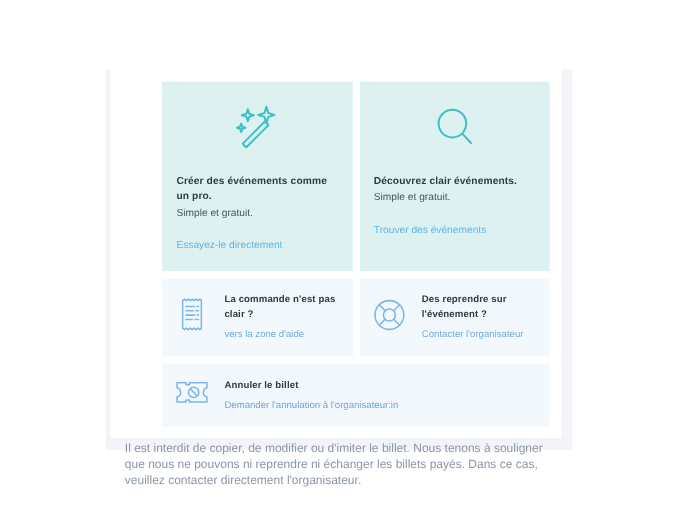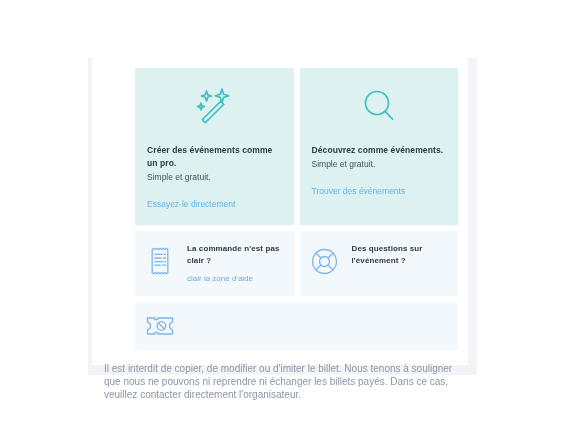--- a/index.html
+++ b/index.html
@@ -185,21 +185,21 @@
         <a class="promo-link">Essayez-le directement</a>
       </div>
 
       <div class="promo">
         <div class="promo-icon">
           <svg width="46" height="42" viewBox="0 0 46 42" fill="none" stroke="#3fc0c4" stroke-width="1.7" stroke-linecap="round">
             <circle cx="21" cy="17" r="11.5"></circle>
             <path d="M29.4 25.6 L36.5 33.2"></path>
           </svg>
         </div>
-        <div class="promo-title">Découvrez comme événements.</div>
+        <div class="promo-title">Découvrez clair événements.</div>
         <div class="promo-sub">Simple et gratuit.</div>
         <a class="promo-link">Trouver des événements</a>
       </div>
 
     </div>
 
     <div class="row">
 
       <div class="action">
         <div class="action-icon">
@@ -211,52 +211,57 @@
             <path d="M4.8 11 L11 11"></path>
             <path d="M13.2 11 L15.4 11"></path>
             <path d="M4.8 14.6 L12.4 14.6"></path>
             <path d="M14.4 14.6 L15.4 14.6"></path>
             <path d="M4.8 18.2 L10.4 18.2"></path>
             <path d="M12.6 18.2 L15.4 18.2"></path>
           </svg>
         </div>
         <div class="action-text">
           <div class="action-title">La commande n'est pas clair ?</div>
-          <a class="action-link">clair la zone d'aide</a>
+          <a class="action-link">vers la zone d'aide</a>
         </div>
       </div>
 
       <div class="action">
         <div class="action-icon">
           <svg width="27" height="27" viewBox="0 0 27 27" fill="none" stroke="#7cb6ec" stroke-width="1.3" stroke-linecap="round">
             <circle cx="13.5" cy="13.5" r="12"></circle>
             <circle cx="13.5" cy="13.5" r="5"></circle>
             <path d="M5.0 5.0 L9.96 9.96"></path>
             <path d="M22.0 5.0 L17.04 9.96"></path>
             <path d="M5.0 22.0 L9.96 17.04"></path>
             <path d="M22.0 22.0 L17.04 17.04"></path>
           </svg>
         </div>
         <div class="action-text">
-          <div class="action-title">Des questions sur l'événement ?</div>
+          <div class="action-title">Des reprendre sur l'événement ?</div>
+          <a class="action-link">Contacter l'organisateur</a>
         </div>
       </div>
 
     </div>
 
     <div class="row">
       <div class="action wide">
         <div class="action-icon">
           <svg width="30" height="22" viewBox="0 0 30 22" fill="none" stroke="#7cb6ec" stroke-width="1.3" stroke-linecap="round" stroke-linejoin="round">
             <path d="M2.5 3 L10 3 L10 4.6 L12.8 4.6 L12.8 3 L27.5 3
                      L27.5 7.2 a3.9 3.9 0 0 0 0 7.6 L27.5 19 L12.8 19 L12.8 17.4 L10 17.4 L10 19 L2.5 19
                      L2.5 14.8 a3.9 3.9 0 0 0 0 -7.6 Z"></path>
             <circle cx="16.4" cy="11" r="4.3"></circle>
             <path d="M13.6 8.2 L19.2 13.8"></path>
           </svg>
         </div>
+        <div class="action-text">
+          <div class="action-title">Annuler le billet</div>
+          <a class="action-link">Demander l'annulation à l'organisateur:in</a>
+        </div>
       </div>
     </div>
 
     <div class="footer">Il est interdit de copier, de modifier ou d'imiter le billet. Nous tenons à souligner que nous ne pouvons ni reprendre ni échanger les billets payés. Dans ce cas, veuillez contacter directement l'organisateur.</div>
 
   </div>
 </div>
 
 </body></html>

